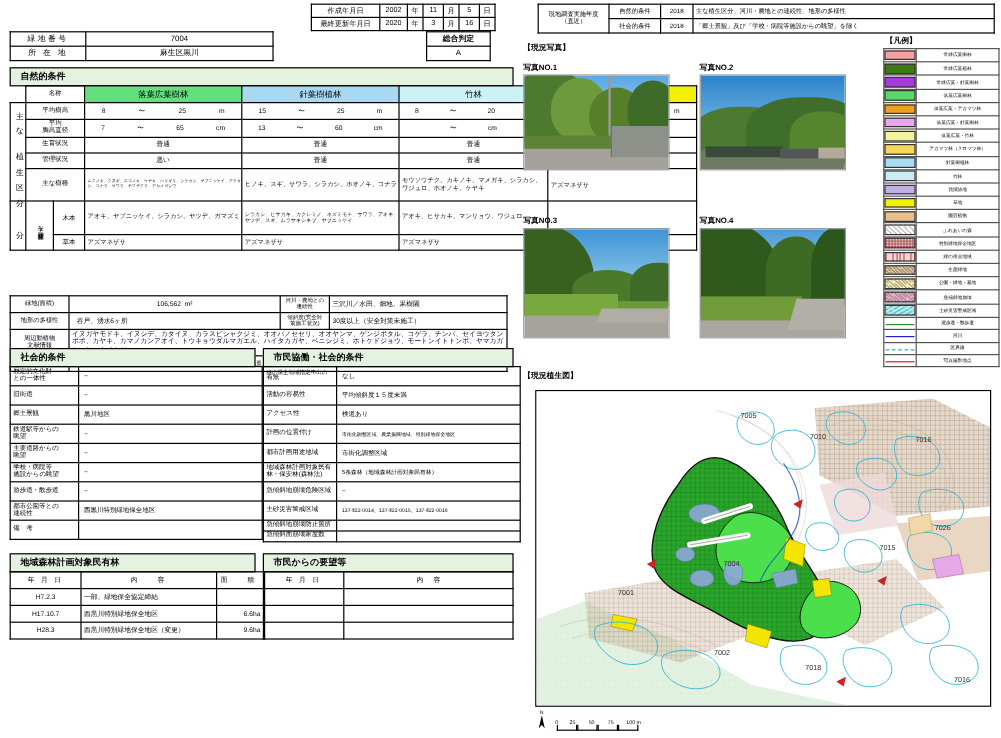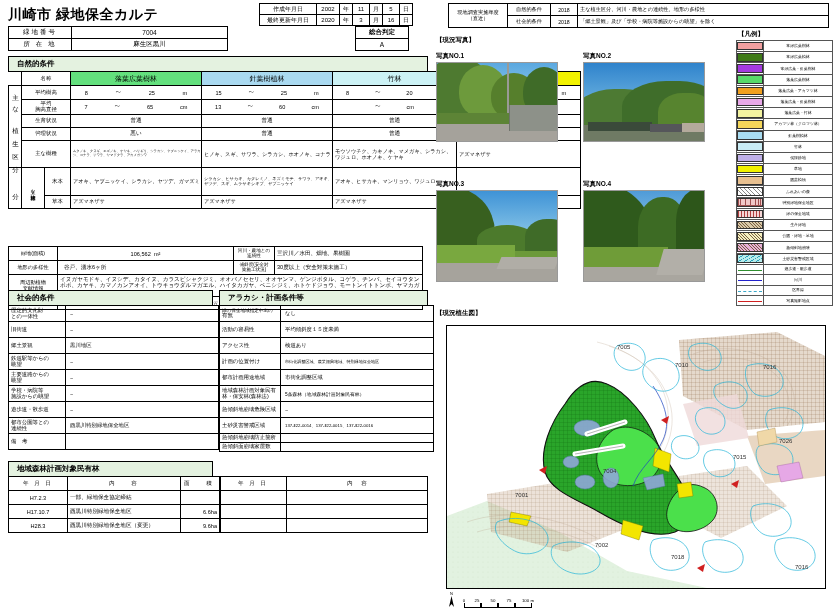--- a/index.html
+++ b/index.html
@@ -117,21 +117,20 @@
   .mlbl{position:absolute;font-size:6px;color:#333;}
   .scalebar{position:absolute;left:448px;top:592px;font-size:5px;}
   .sbticks{display:flex;}
   .sbticks i{display:block;width:15px;height:4px;border:0.6px solid #000;border-top:none;}
 </style>
 </head>
 <body>
 
 <div class="page">
 
-  <div class="title">川崎市 緑地保全カルテ</div>
 
   <table class="dates">
     <tbody>
         <tr>
       <td class="c" style="width:56px">作成年月日</td>
       <td class="c" style="width:22px">2002</td>
       <td class="c" style="width:12px">年</td>
       <td class="c" style="width:16px">11</td>
       <td class="c" style="width:12px">月</td>
       <td class="c" style="width:16px">5</td>
@@ -413,21 +412,21 @@
           </td>
       <td class="v">西黒川特別緑地保全地区</td>
     </tr>
     <tr>
       <td class="k" style="height:15px;letter-spacing:2px">備 考</td>
       <td class="v"></td>
     </tr>
   </tbody>
     </table>
 
-  <div class="hdrbar citbar">アラカシ・計画条件等</div>
+  <div class="hdrbar citbar">市民協働・社会的条件</div>
   <table class="cit">
     <tbody>
         <tr>
       <td class="k" style="height:15px">
         <div style="font-size:4.6px">緑の保全地域指定申出の</div>
             <div>有無</div>
           </td>
       <td class="v">なし</td>
     </tr>
     <tr>
@@ -491,20 +490,21 @@
       <td class="c3">6.6ha</td>
     </tr>
     <tr>
       <td class="c1">H28.3</td>
       <td class="c2 l">西黒川特別緑地保全地区（変更）</td>
       <td class="c3">9.6ha</td>
     </tr>
   </tbody>
     </table>
 
+  <div class="hdrbar reqbar">市民からの要望等</div>
   <table class="req">
     <tbody>
         <tr>
       <td class="c1" style="letter-spacing:2px">年 月 日</td>
       <td class="c2 c">内 　 容</td>
     </tr>
     <tr>
       <td class="c1"></td>
       <td class="c2"></td>
     </tr>

